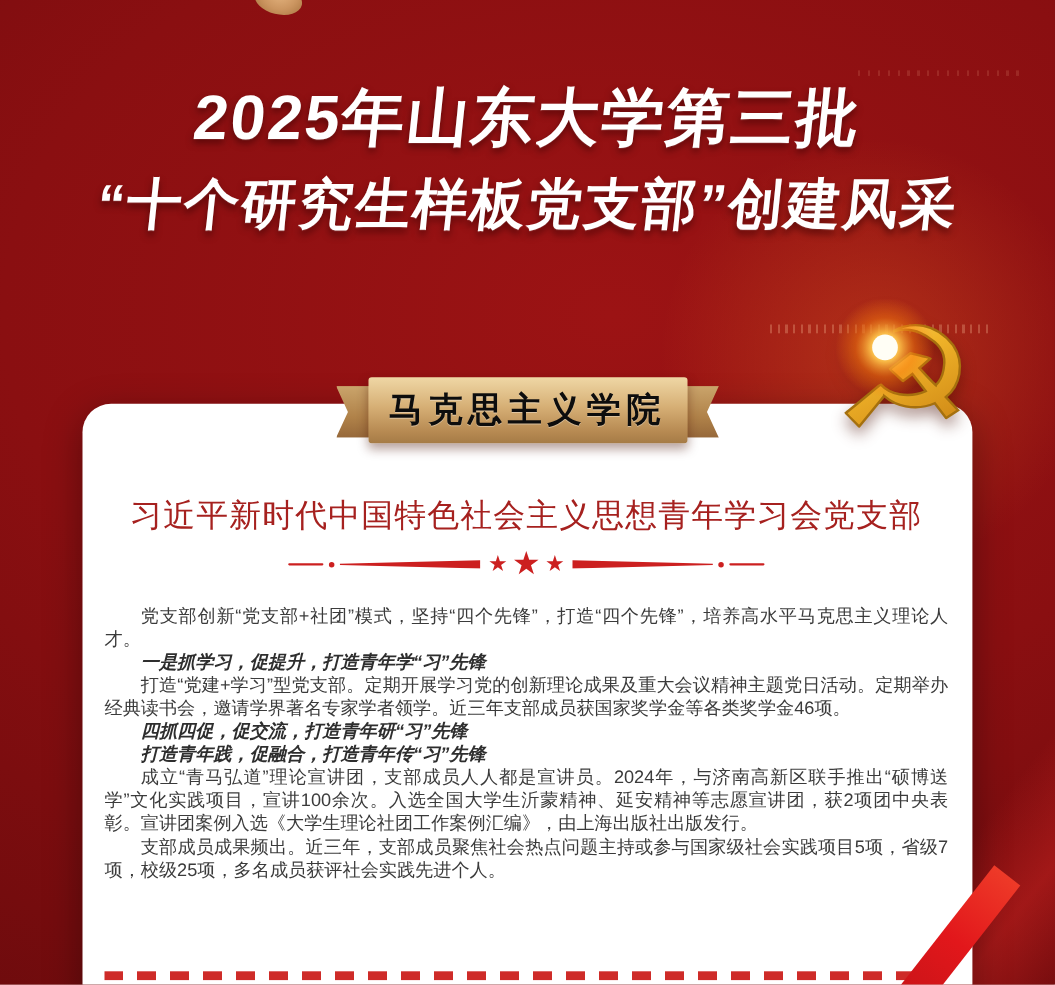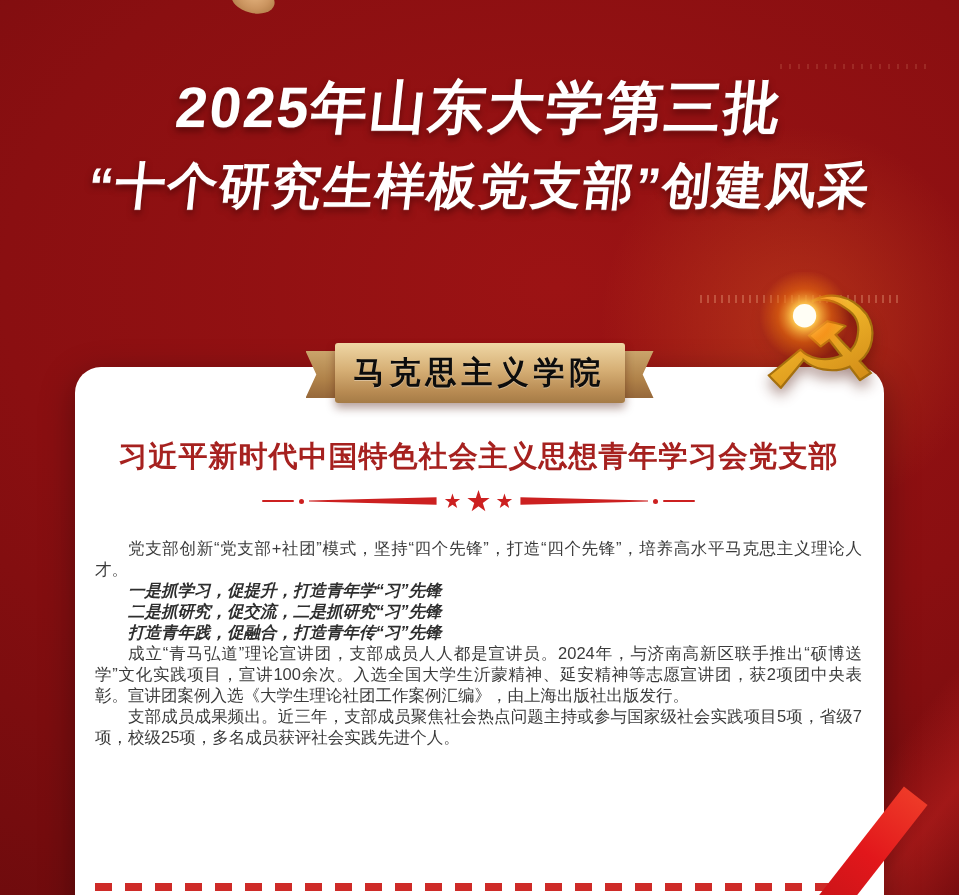--- a/index.html
+++ b/index.html
@@ -72,22 +72,22 @@
   }
   
   .emblem{
     position:absolute;left:752px;top:272px;width:146px;height:146px;z-index:7;
     filter:drop-shadow(0 7px 7px rgba(70,10,0,.45));
   }
   
   .card-content{position:relative;padding:70px 22px 0 20px;height:100%;box-sizing:border-box;overflow:hidden;}
   .branch-title{
     font-family:"Liberation Serif","DejaVu Serif",serif;
-    font-weight:bold;font-size:29px;color:#a6211f;text-align:center;
-    letter-spacing:1px;white-space:nowrap;
+    font-weight:normal;font-size:29px;color:#a6211f;text-align:center;
+    letter-spacing:1px;white-space:nowrap;margin-top:12px;
   }
   .divider{display:flex;align-items:center;justify-content:center;margin-top:13px;color:#cc2020;height:22px;}
   .divider .thin{width:32px;height:2px;background:#cc2020;border-radius:1px;}
   .divider .dot{width:5px;height:5px;background:#cc2020;border-radius:50%;margin:0 5px;}
   .divider .taper{width:128px;height:9px;background:#cc2020;}
   .divider .taper.l{clip-path:polygon(0 44%,100% 8%,100% 92%,0 56%);}
   .divider .taper.r{clip-path:polygon(0 8%,100% 44%,100% 56%,0 92%);}
   .divider .stars{display:flex;align-items:center;margin:0 7px;}
   .divider .star{line-height:1;}
   .divider .star.s{font-size:20px;}
@@ -134,21 +134,22 @@
           <span class="star s">★</span>
         </span>
         <span class="taper r"></span>
         <span class="dot"></span>
         <span class="thin"></span>
       </div>
 
       <div class="article">
         <p>党支部创新“党支部+社团”模式，坚持“四个先锋”，打造“四个先锋”，培养高水平马克思主义理论人才。</p>
         <div class="sec-h">一是抓学习，促提升，打造青年学“习”先锋</div>
-        <div class="sec-h">二是抓研究，促交流，二是抓研究“习”先锋</div>
+        <p>打造“党建+学习”型党支部。定期开展学习党的创新理论成果及重大会议精神主题党日活动。定期举办经典读书会，邀请学界著名专家学者领学。近三年支部成员获国家奖学金等各类奖学金46项。</p>
+        <div class="sec-h">四抓四促，促交流，打造青年研“习”先锋</div>
         <div class="sec-h">打造青年践，促融合，打造青年传“习”先锋</div>
         <p>成立“青马弘道”理论宣讲团，支部成员人人都是宣讲员。2024年，与济南高新区联手推出“硕博送学”文化实践项目，宣讲100余次。入选全国大学生沂蒙精神、延安精神等志愿宣讲团，获2项团中央表彰。宣讲团案例入选《大学生理论社团工作案例汇编》，由上海出版社出版发行。</p>
         <p>支部成员成果频出。近三年，支部成员聚焦社会热点问题主持或参与国家级社会实践项目5项，省级7项，校级25项，多名成员获评社会实践先进个人。</p>
       </div>
     </div>
   </div>
 
   <div class="ribbon">
     <div class="ribbon-inner">
       <div class="ribbon-tail left"></div>

